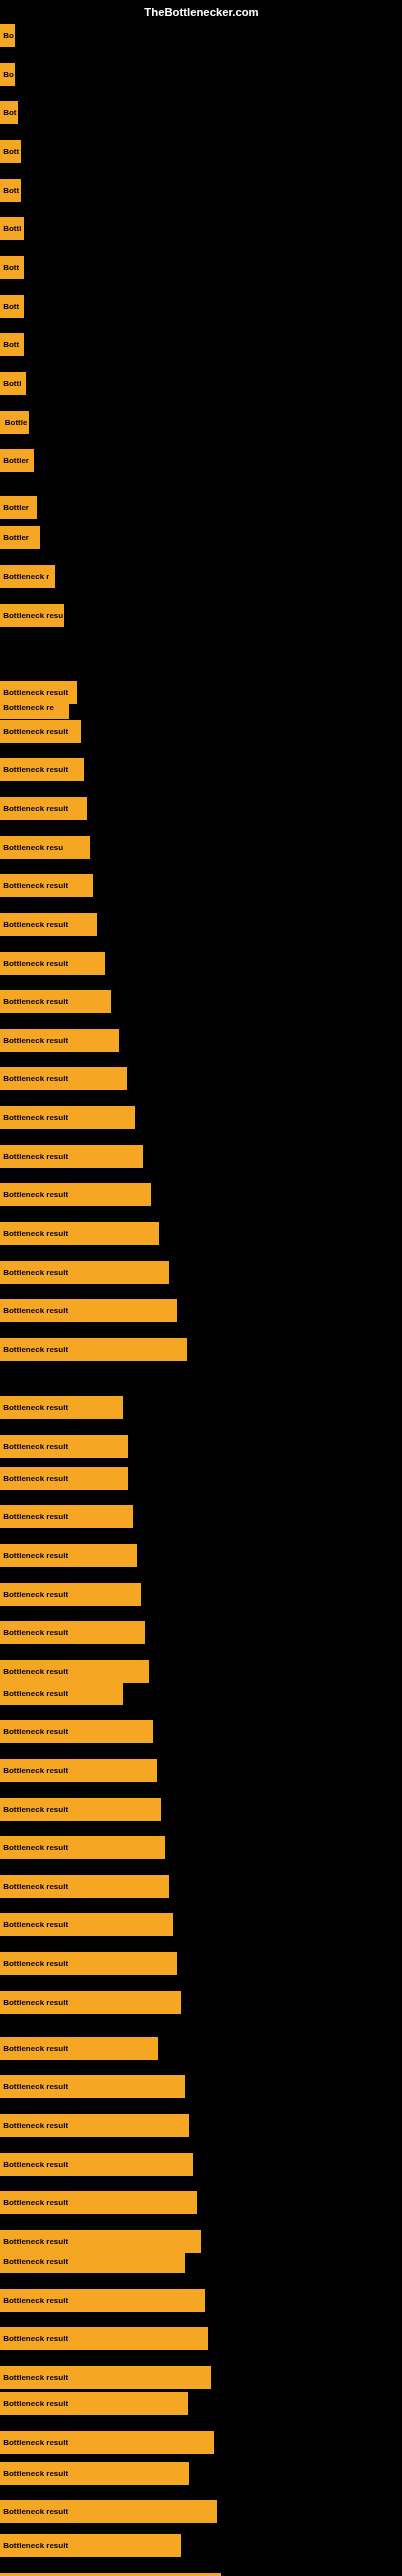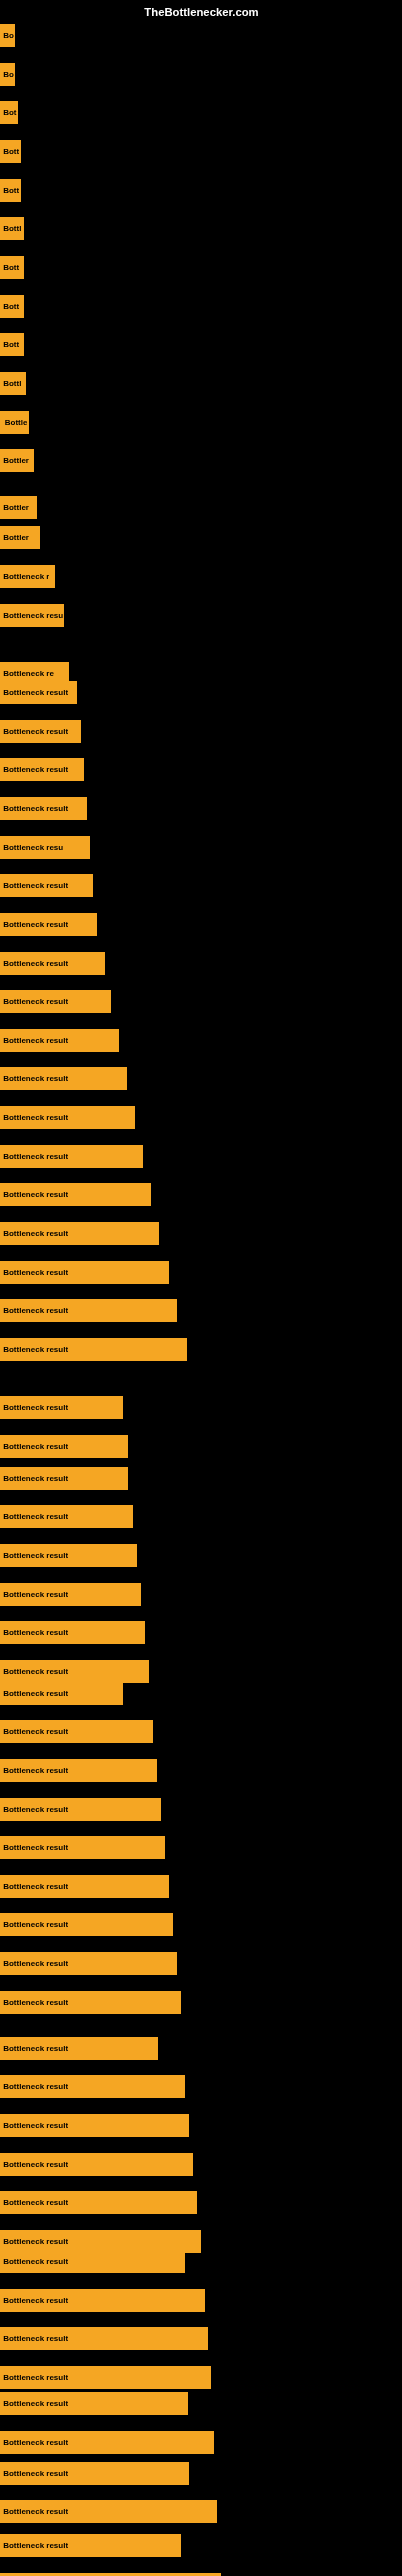--- a/index.html
+++ b/index.html
@@ -125,21 +125,21 @@
     <div class="bar-container" style="top: 565px;">
       <div class="bar" style="width: 55px;">
         <span class="bar-label">Bottleneck r</span>
       </div>
     </div>
     <div class="bar-container" style="top: 604px;">
       <div class="bar" style="width: 64px;">
         <span class="bar-label">Bottleneck resu</span>
       </div>
     </div>
-    <div class="bar-container" style="top: 642px; margin-top: 20px;">
+    <div class="bar-container" style="top: 676px; margin-top: 20px;">
       <div class="bar" style="width: 69px;">
         <span class="bar-label">Bottleneck re</span>
       </div>
     </div>
     <div class="bar-container" style="top: 681px;">
       <div class="bar" style="width: 77px;">
         <span class="bar-label">Bottleneck result</span>
       </div>
     </div>
     <div class="bar-container" style="top: 720px;">

